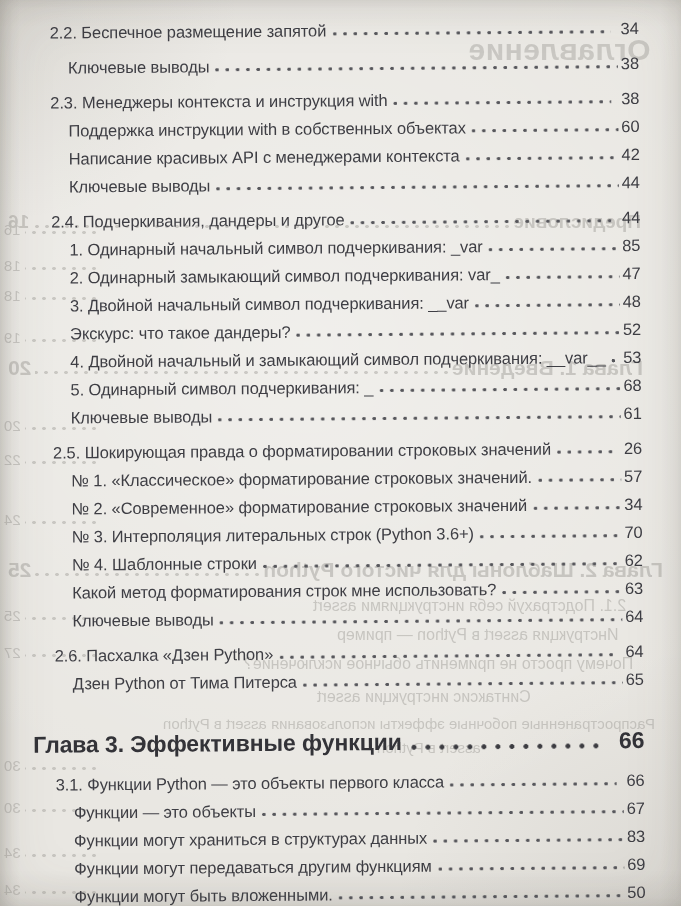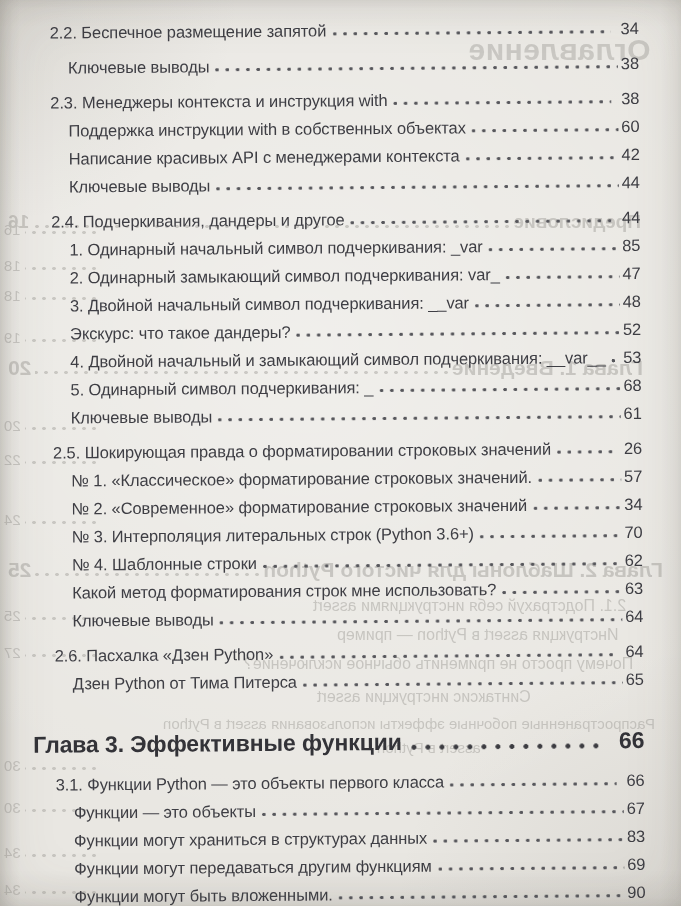--- a/index.html
+++ b/index.html
@@ -272,18 +272,18 @@
         <span class="page">83</span>
       </div>
       <div class="r lvl2">
         <span class="lab">Функции могут передаваться другим функциям</span>
         <span class="dots"></span>
         <span class="page">69</span>
       </div>
       <div class="r lvl2">
         <span class="lab">Функции могут быть вложенными.</span>
         <span class="dots"></span>
-        <span class="page">90</span>
+        <span class="page">50</span>
       </div>
     </div>
 
   <div class="vignette"></div>
 </div>
 
 </body></html>

